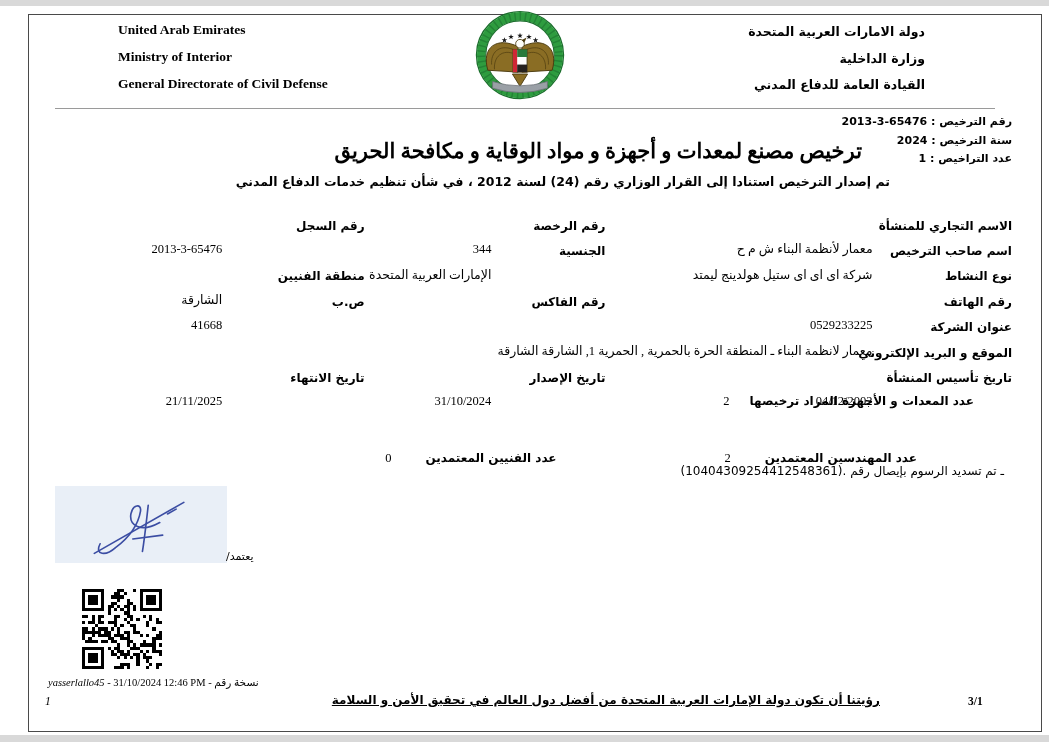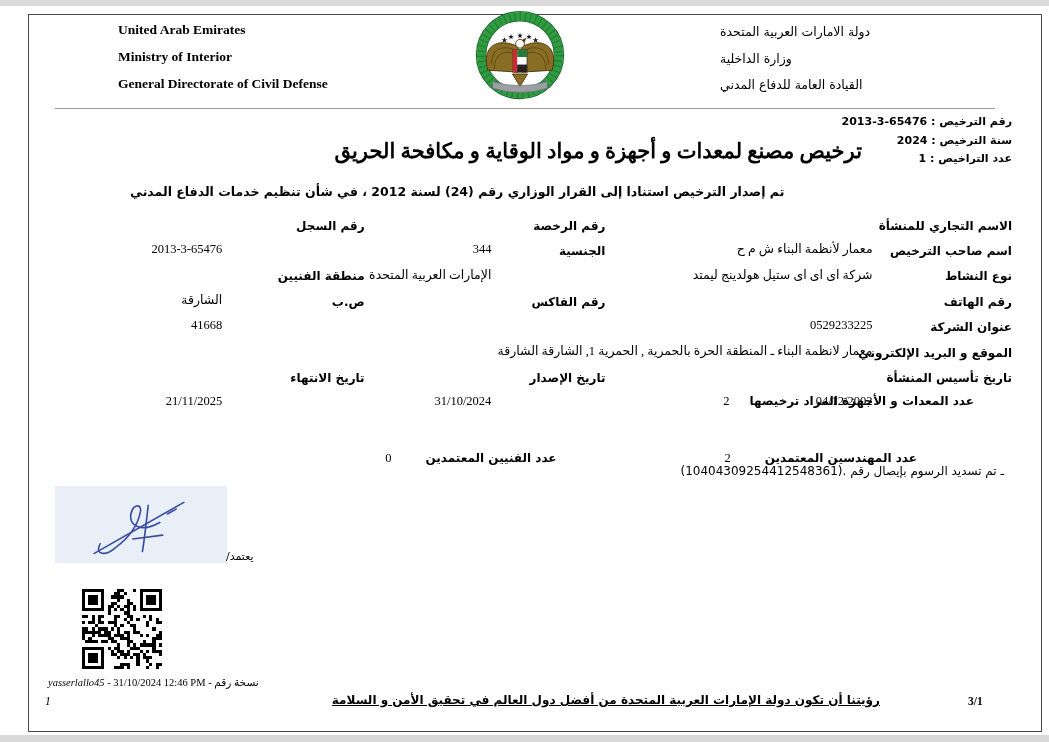--- a/index.html
+++ b/index.html
@@ -8,30 +8,30 @@
   .strip{position:absolute;left:0;width:1049px;background:#d9d9d9;}
   #strip-top{top:0;height:6px;}
   #strip-bottom{top:735px;height:7px;}
   #frame{position:absolute;left:28px;top:14px;right:7px;bottom:10px;
          border:1.6px solid #4a4a4a;}
   .abs{position:absolute;}
   
   #en-header{left:118px;top:16px;width:250px;text-align:left;
     font-family:"Liberation Serif","DejaVu Serif",serif;font-weight:bold;
     font-size:13.5px;line-height:27px;}
-  #ar-header{left:720px;top:19px;width:225px;text-align:left;direction:rtl;
-    font-weight:normal;font-size:12.5px;line-height:26.5px;}
+  #ar-header{left:700px;top:19px;width:225px;text-align:right;direction:rtl;
+    font-weight:bold;font-size:12.5px;line-height:26.5px;}
   #emblem{left:468px;top:7px;width:104px;height:100px;}
   #divider{left:55px;top:108px;width:940px;border-top:1.5px solid #9a9a9a;}
   
   #license-meta{right:37px;top:113px;direction:rtl;text-align:right;
     font-weight:bold;font-size:11px;line-height:18.5px;}
   #doc-title{left:160px;top:139px;width:702px;text-align:right;direction:rtl;
     font-weight:bold;font-size:21px;font-family:Liberation Serif, serif;}
-  #doc-subtitle{left:130px;top:184px;width:760px;text-align:left;direction:rtl;
+  #doc-subtitle{left:130px;top:174px;width:760px;text-align:right;direction:rtl;
     font-weight:bold;font-size:12.5px;}
   
   #fields{left:37px;top:213px;width:975px;direction:rtl;display:grid;
     grid-template-columns:14.3% 27.4% 11.7% 13% 14.6% 19%;
     grid-auto-rows:25.4px;align-items:center;font-size:12px;}
   .f-label{font-weight:bold;white-space:nowrap;}
   .f-value{font-family:"Liberation Serif","DejaVu Sans",serif;font-size:12.5px;
            white-space:nowrap;margin-top:47px;}
   .line{direction:rtl;font-size:12px;white-space:nowrap;}
   #equipment-row{left:37px;top:394px;width:975px;padding-right:38px;box-sizing:border-box;}

